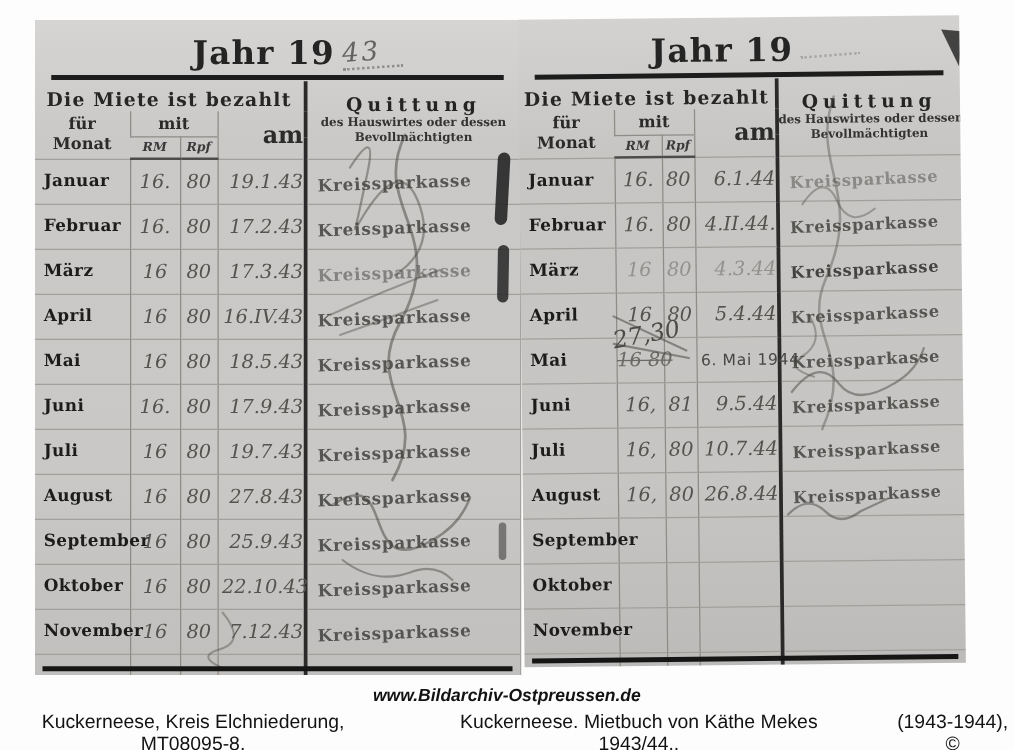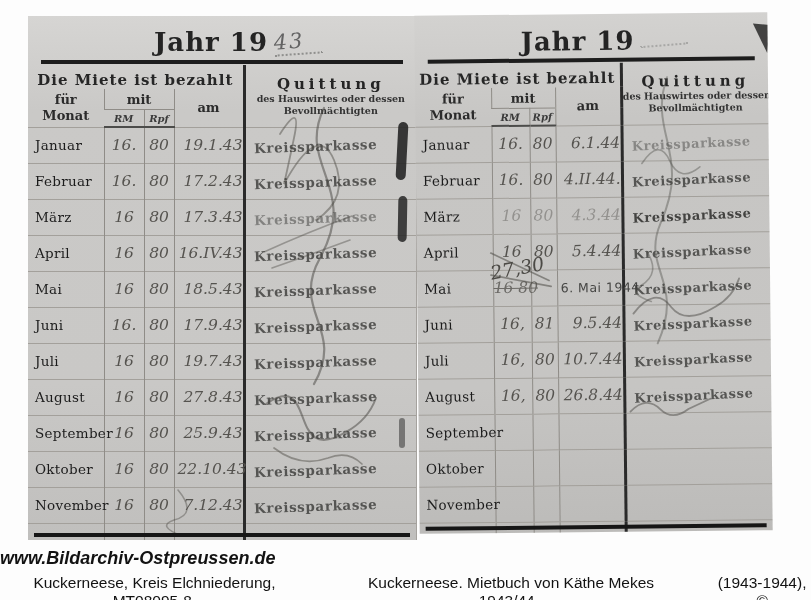--- a/index.html
+++ b/index.html
@@ -28,28 +28,28 @@
   th{border-left:1px solid #8f8c87;}
   td{border-left:1px solid #8f8c87;border-top:1px solid #a3a09b;}
   th:first-child,td:first-child{border-left:none;}
   .qcol{border-left:3px solid #2a2a2a !important;}
   .paid-title{font-weight:bold;font-size:15px;color:#262626;letter-spacing:1px;
         text-align:center;height:24px;vertical-align:bottom;border-left:none !important;}
   .h-monat{font-weight:bold;font-size:13px;color:#2b2b2b;text-align:center;line-height:1.25;}
   .h-mit{font-weight:bold;font-size:13px;color:#2b2b2b;text-align:center;height:20px;
         border-bottom:1px solid #8f8c87;}
   .h-sub{font-style:italic;font-weight:bold;font-size:10px;color:#3a3a3a;text-align:center;height:16px;margin-top:36px;}
-  .h-am{font-weight:bold;font-size:13px;color:#2b2b2b;text-align:center;}
+  .h-am{font-weight:bold;font-size:19px;color:#2b2b2b;text-align:right;}
   .h-q{vertical-align:middle;text-align:center;}
   .q-title{display:block;font-weight:bold;font-size:15px;letter-spacing:4px;color:#242424;}
   .q-sub{display:block;font-weight:bold;font-size:9.5px;color:#333;line-height:1.2;}
   .hdr-bottom th{border-bottom:2px solid #4c4c4a;}
   tbody tr{height:36px;}
   tbody tr.partial{height:20px;}
-  .month{font-weight:normal;font-size:13.5px;color:#1c1c1c;padding-left:7px;letter-spacing:.3px;}
+  .month{font-weight:bold;font-size:13.5px;color:#1c1c1c;padding-left:7px;letter-spacing:.3px;}
   .hw{font-style:italic;color:#55534f;font-size:15.5px;text-align:center;}
   .hw.am-cell{text-align:right;padding-left:3px;}
   .datestamp{font-family:"DejaVu Sans",sans-serif;font-style:normal;font-size:12.5px;
         color:#474745;letter-spacing:.5px;}
   .stampcell{padding-left:8px;}
   .stamp{display:inline-block;font-weight:bold;font-size:13.5px;color:#3d3d3b;
         letter-spacing:.6px;transform:rotate(-2deg);opacity:.82;}
   .page.right .stamp{font-size:13px;}
   .page.left tbody tr:nth-child(3) .stamp{opacity:.5;}
   .page.right tbody tr:nth-child(1) .stamp{opacity:.45;}
@@ -64,21 +64,21 @@
   .bind-mark{position:absolute;background:#262626;border-radius:5px;}
   .bind-mark.m1{left:397px;top:122px;width:10px;height:58px;transform:rotate(3deg);opacity:.9;}
   .bind-mark.m2{left:398px;top:196px;width:9px;height:46px;transform:rotate(1deg);opacity:.85;}
   .bind-mark.m3{left:399px;top:418px;width:6px;height:30px;opacity:.5;}
   .corner-shadow{position:absolute;right:-1px;top:12px;width:0;height:0;
         border-left:17px solid transparent;border-top:28px solid #2f2f2f;
         transform:rotate(6deg);opacity:.88;}
   .footer{position:absolute;left:0;right:0;top:548px;text-align:center;
         font-family:"Liberation Sans",sans-serif;color:#121212;}
   .footer-line1{display:flex;justify-content:space-between;gap:58px;
-        font-style:italic;font-weight:bold;font-size:18px;}
+        font-style:italic;font-weight:bold;font-size:14px;flex-direction:column;}
   .footer-line2{display:flex;justify-content:center;gap:36px;
         font-size:15.5px;margin-top:5px;}
 </style>
 </head>
 <body>
 
 <div class="scan">
 
   <div class="page left">
     <div class="jahrband">

